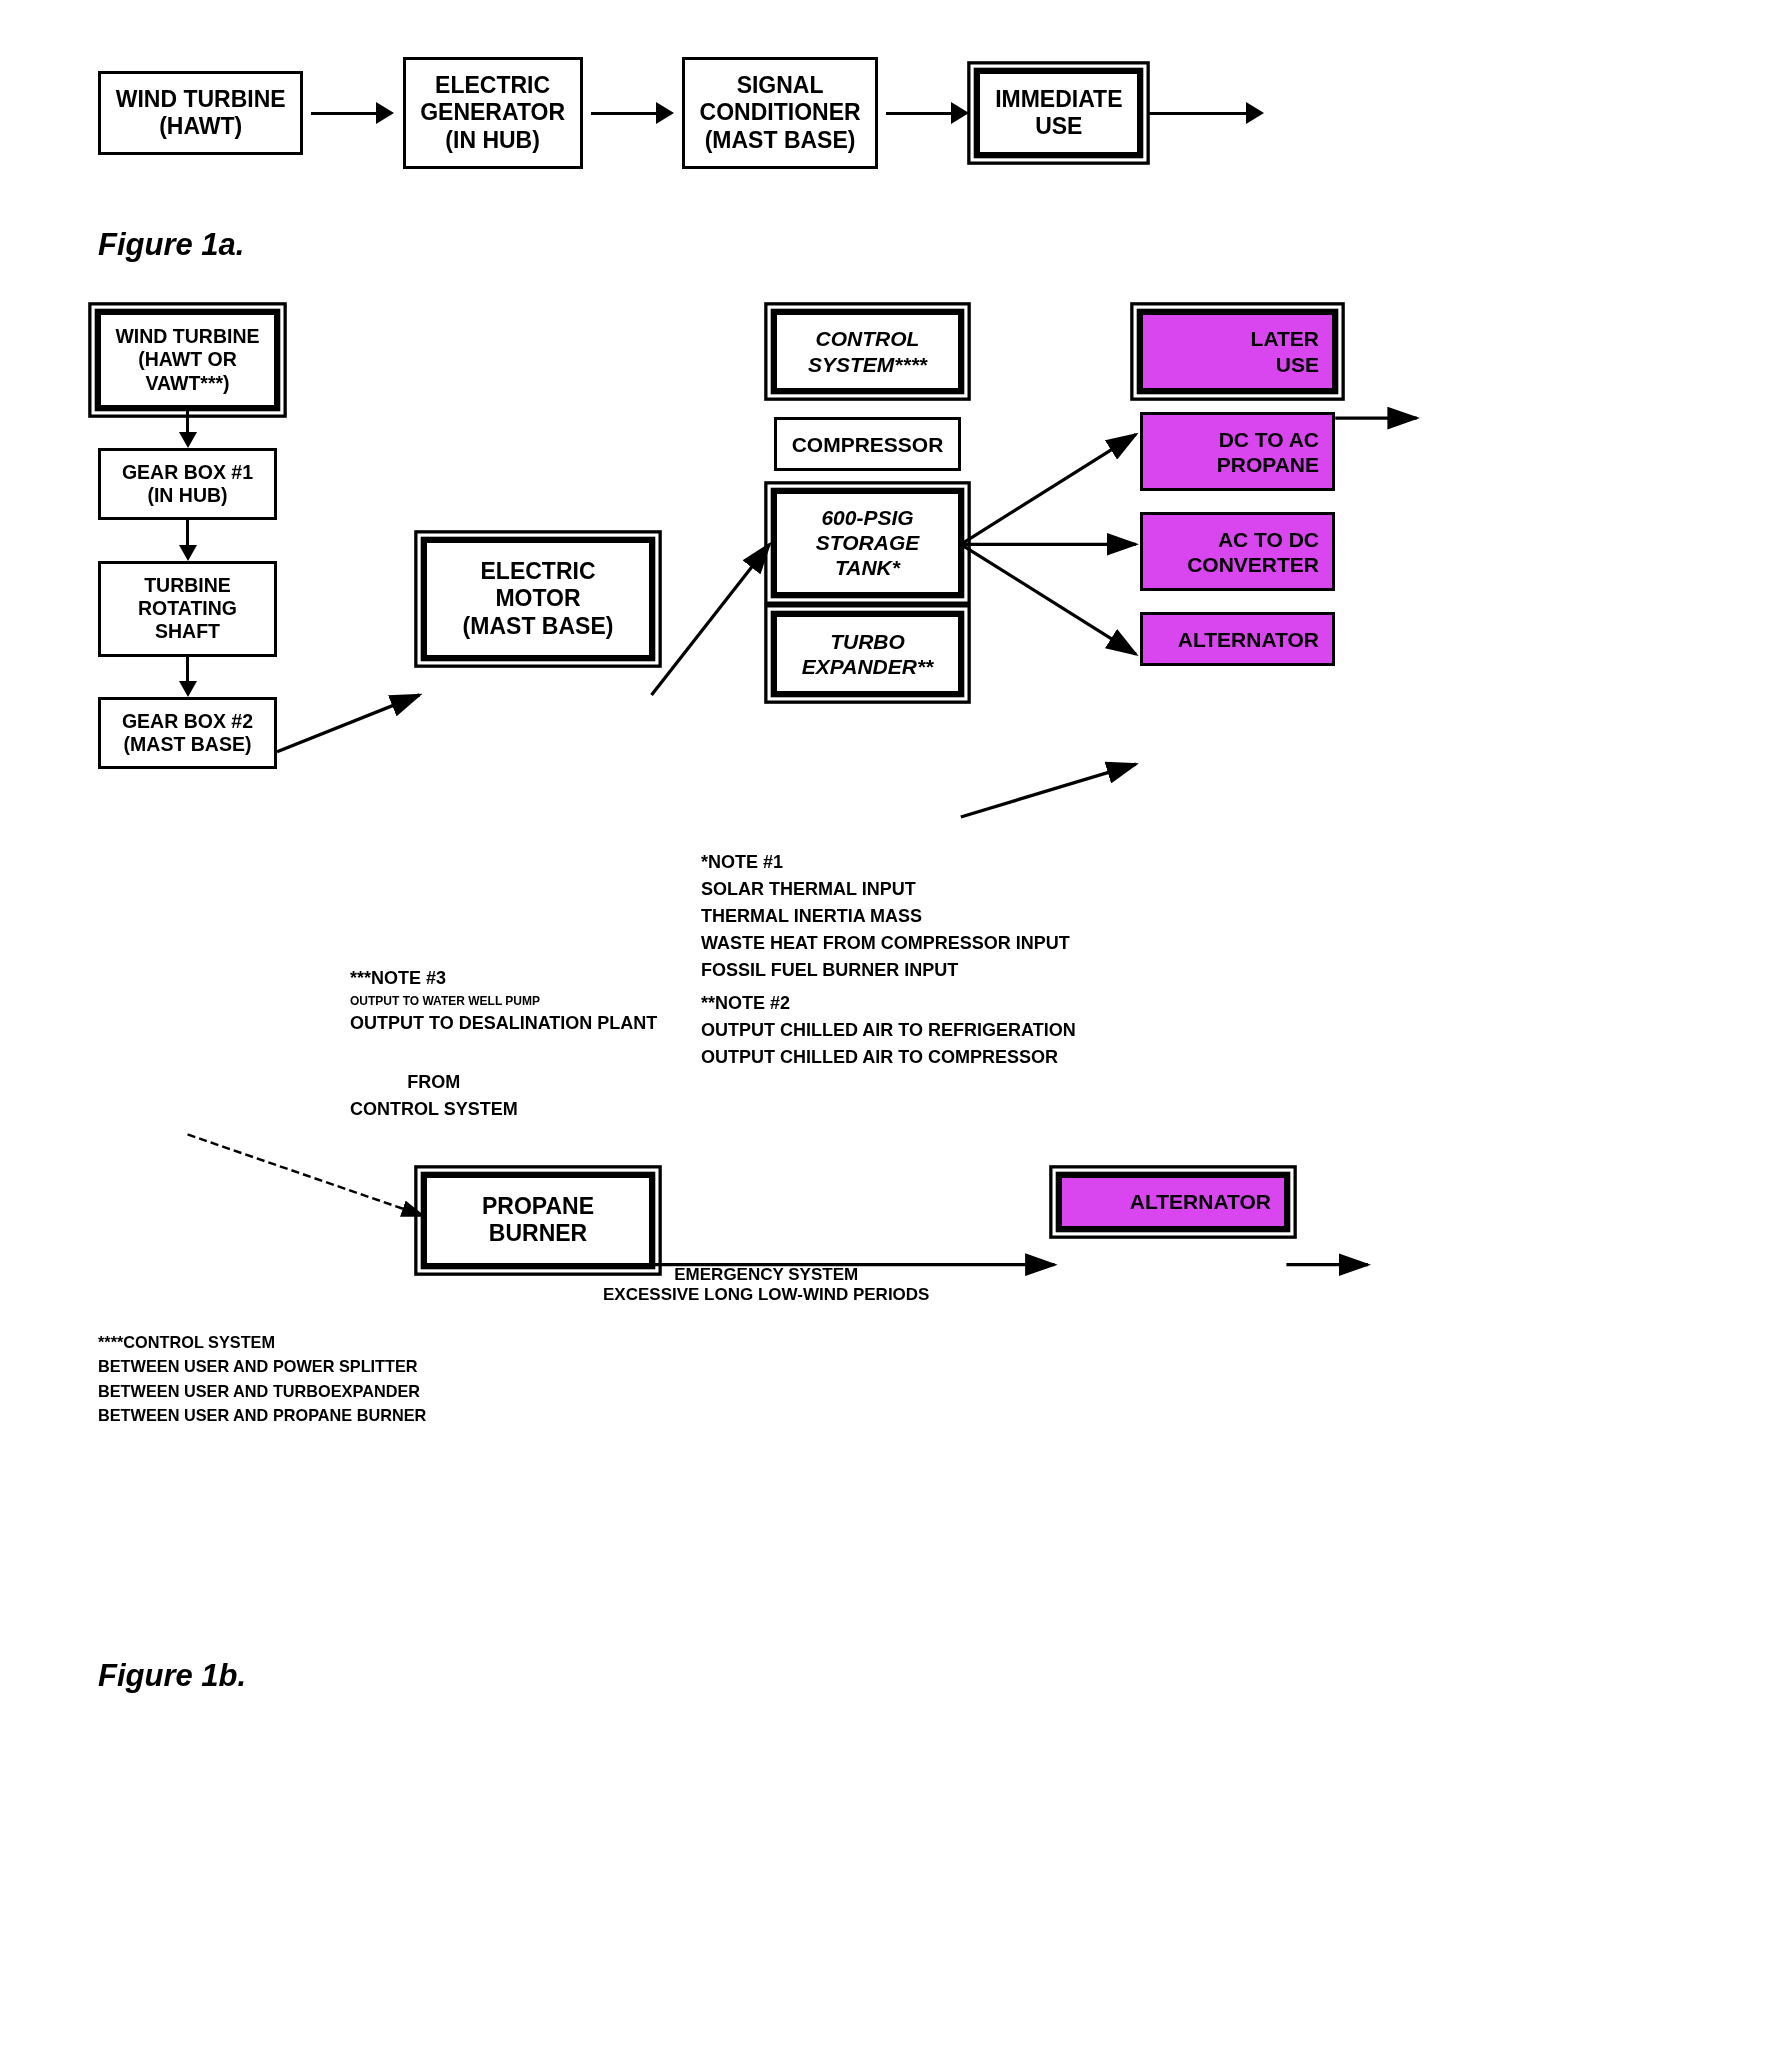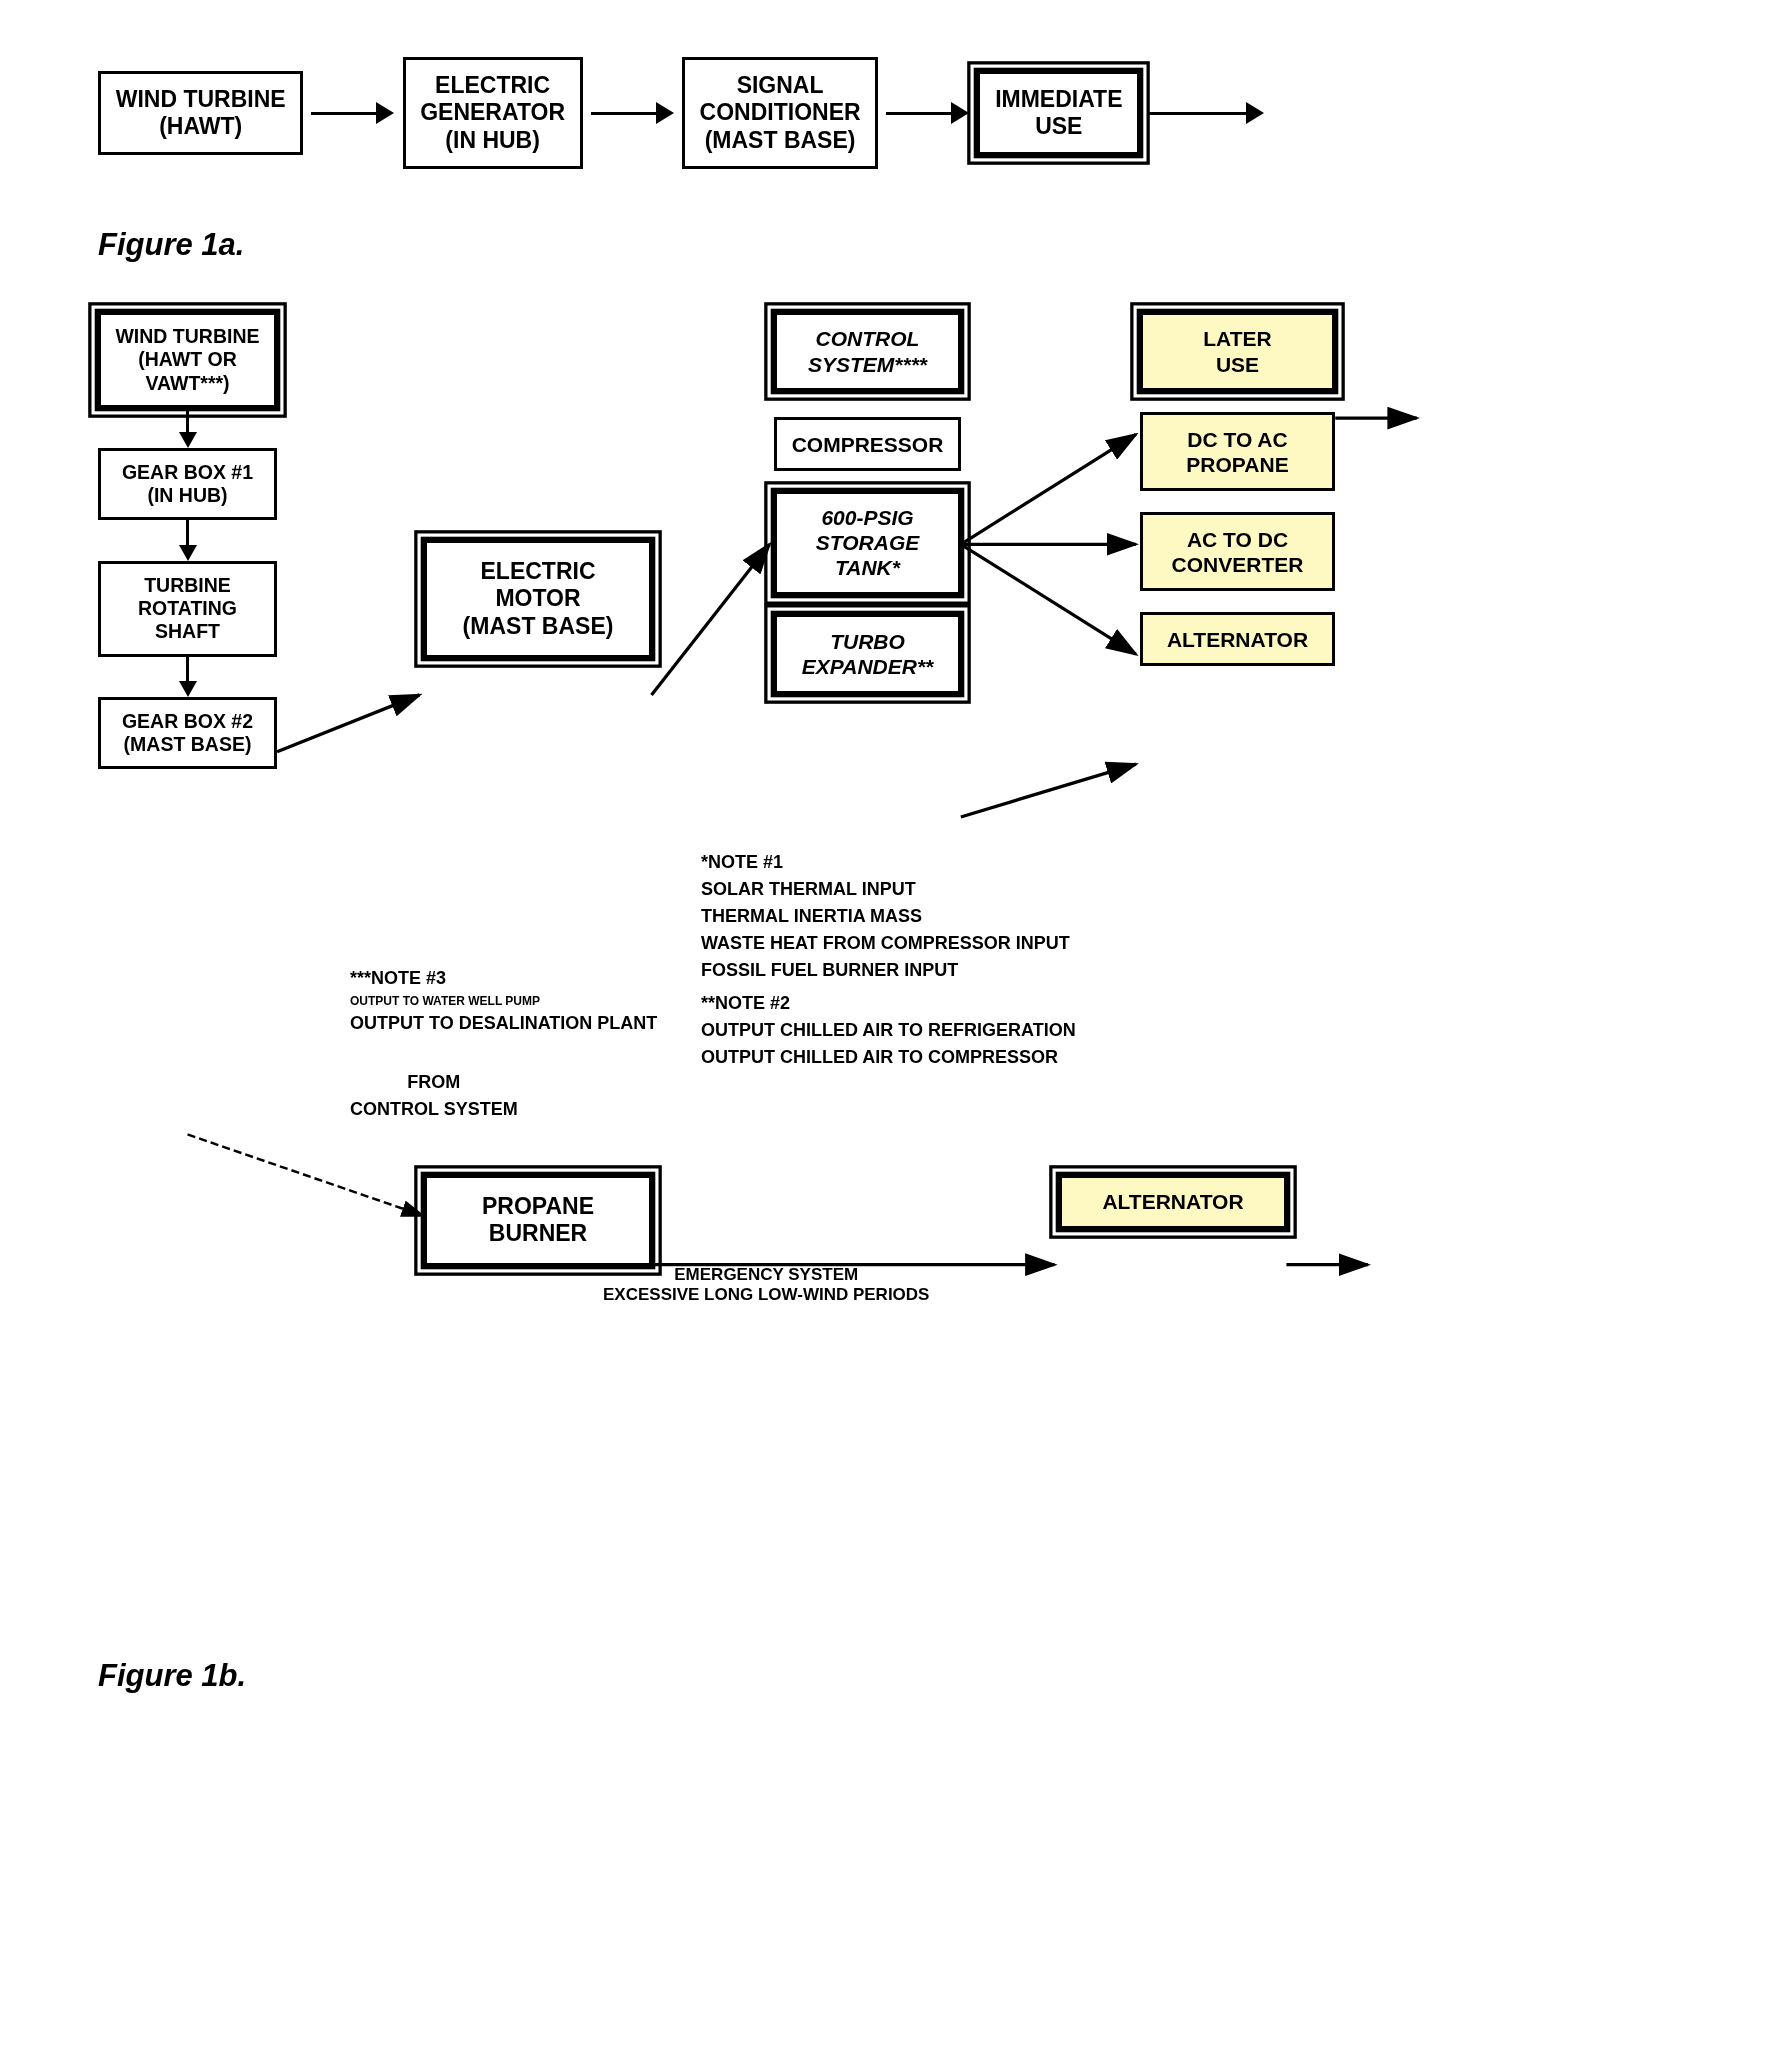--- a/index.html
+++ b/index.html
@@ -151,22 +151,22 @@
       left: 1042px;
       top: 0;
       display: flex;
       flex-direction: column;
       align-items: flex-start;
       gap: 0;
     }
 
     .block-right {
       border: 3.3px solid #000;
-      background: #fef9c3;
-      text-align: center;
+      background: #d946ef;
+      text-align: right;
       font-weight: bold;
       font-size: 21px;
       line-height: 1.2;
       padding: 11.4px 13px;
       min-width: 195px;
       width: 195px;
     }
     .block-right.dbl {
       box-shadow: 0 0 0 3.3px #000, 0 0 0 6.5px #fff, 0 0 0 9.8px #000;
     }
@@ -378,20 +378,26 @@
   <div style="position:absolute; left:961px; top:863px;">
     <div class="block-right dbl" style="width:228px; min-width:228px;">
       <span>ALTERNATOR</span>
     </div>
   </div>
 
   <div class="emergency-label" style="position:absolute; left:505px; top:953px; font-size:17px; font-weight:bold;">
     EMERGENCY SYSTEM<br>EXCESSIVE LONG LOW-WIND PERIODS
   </div>
 
+  <div class="control-note" style="position:absolute; left:0; top:1018px; font-size:16.3px;">
+    <div style="font-weight:bold;">****CONTROL SYSTEM</div>
+    <div>BETWEEN USER AND POWER SPLITTER</div>
+    <div>BETWEEN USER AND TURBOEXPANDER</div>
+    <div>BETWEEN USER AND PROPANE BURNER</div>
+  </div>
 
   <svg class="svg-overlay" viewBox="0 0 2000 1500" width="1628" height="1221">
     <defs>
       <marker id="arrowhead" markerWidth="10" markerHeight="7" refX="9" refY="3.5" orient="auto">
         <polygon points="0 0, 10 3.5, 0 7" fill="#000"></polygon>
       </marker>
     </defs>
 
     <line x1="220" y1="490" x2="395" y2="420" stroke="#000" stroke-width="4" marker-end="url(#arrowhead)"></line>
 

